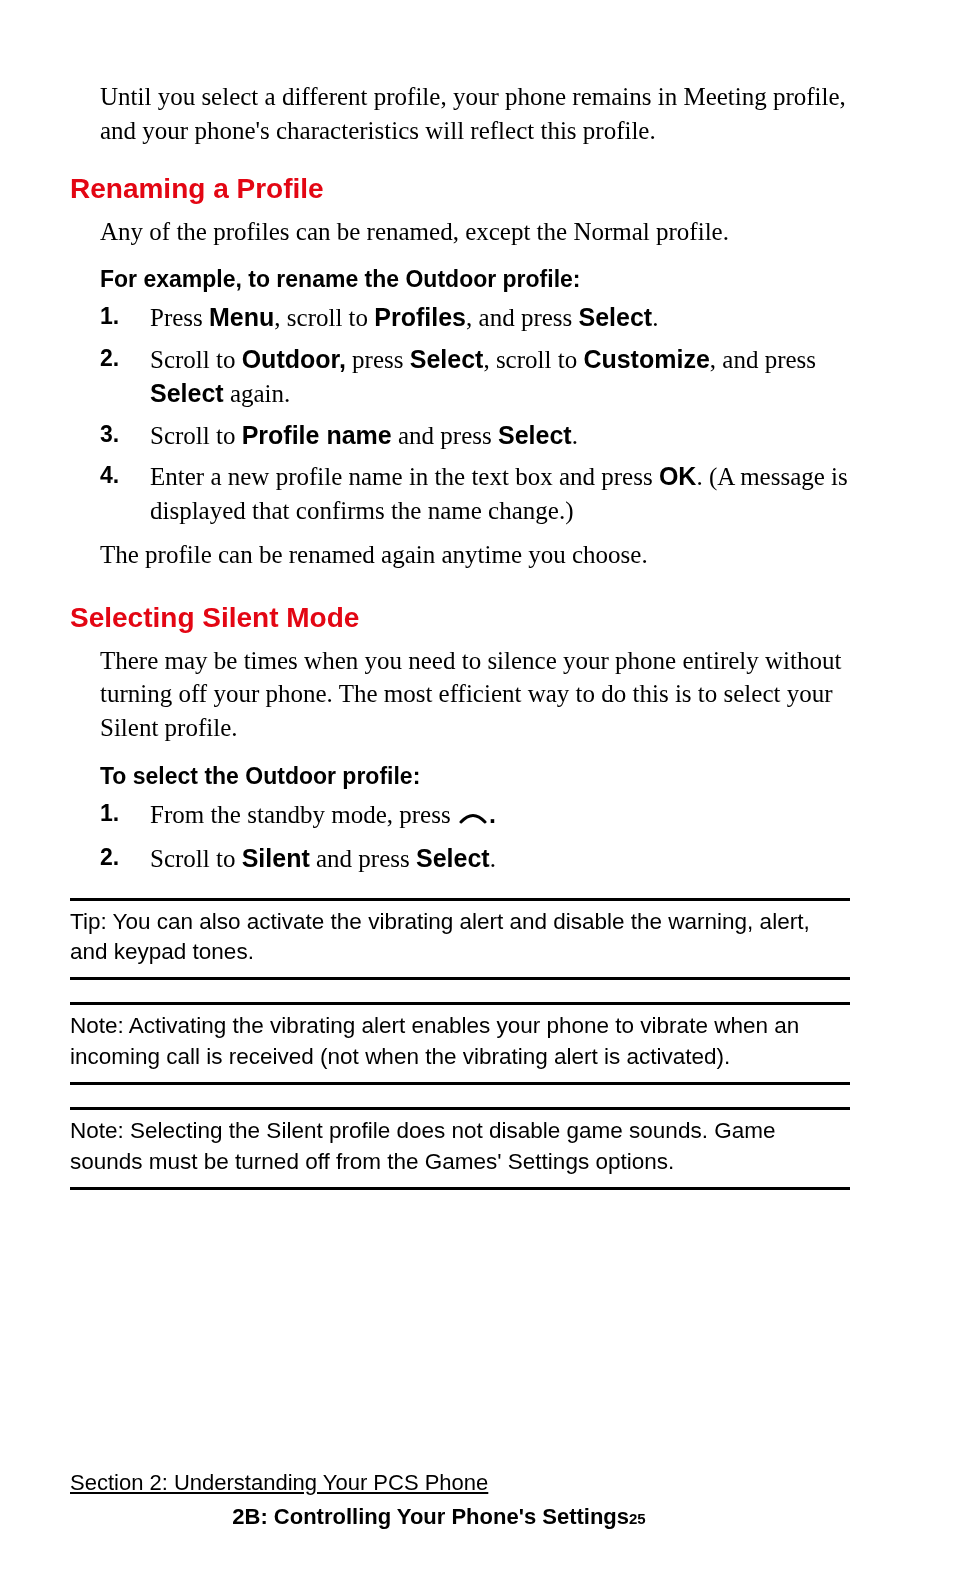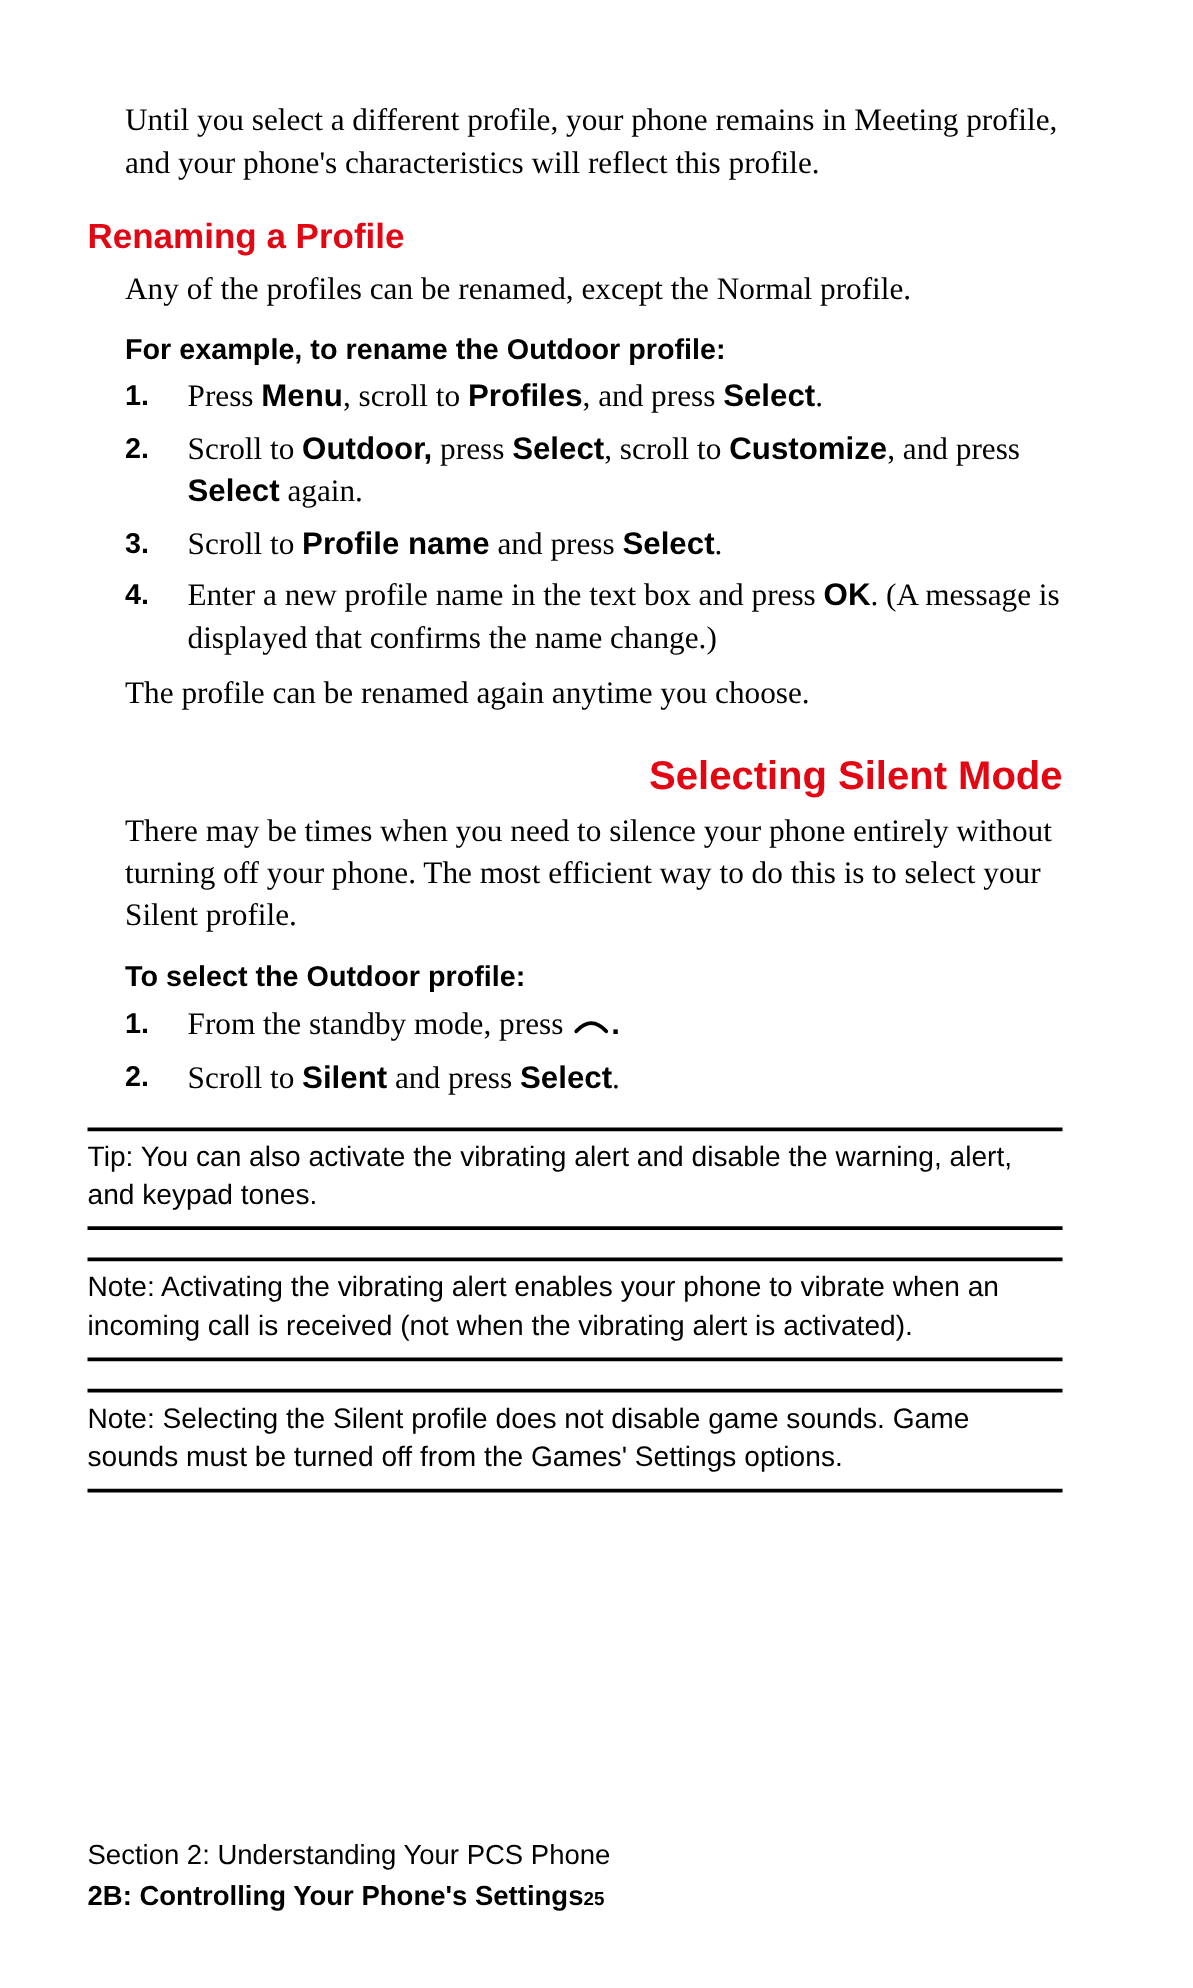--- a/index.html
+++ b/index.html
@@ -66,23 +66,22 @@
     font-size: 23px;
   }
   .bold-hv {
     font-family: "Helvetica Neue", Helvetica, Arial, sans-serif;
     font-weight: 700;
   }
   .h1 {
     color: #E30613;
     font-family: "Helvetica Neue", Helvetica, Arial, sans-serif;
     font-weight: 700;
-    font-size: 32px;
+    font-size: 28px;
     margin: 30px 0 10px 0;
-    text-align: right;
   }
   .callout {
     border-top: 3px solid #000;
     border-bottom: 3px solid #000;
     padding: 6px 0 10px 0;
     margin: 22px 0;
     width: 780px;
   }
   .callout-text {
     font-family: "Helvetica Neue", Helvetica, Arial, sans-serif;
@@ -100,24 +99,25 @@
   .footer {
     position: absolute;
     bottom: 60px;
     left: 70px;
     right: 70px;
     font-family: "Helvetica Neue", Helvetica, Arial, sans-serif;
   }
   .footer-line1 {
     font-size: 22px;
     margin-bottom: 2px;
+    text-decoration: underline;
   }
   .footer-row {
     display: flex;
-    justify-content: flex-start;
+    justify-content: center;
     align-items: baseline;
   }
   .footer-line2 {
     font-size: 22px;
     font-weight: 700;
   }
   .footer-page {
     font-size: 15px;
     font-weight: 700;
     margin-top: 12px;

